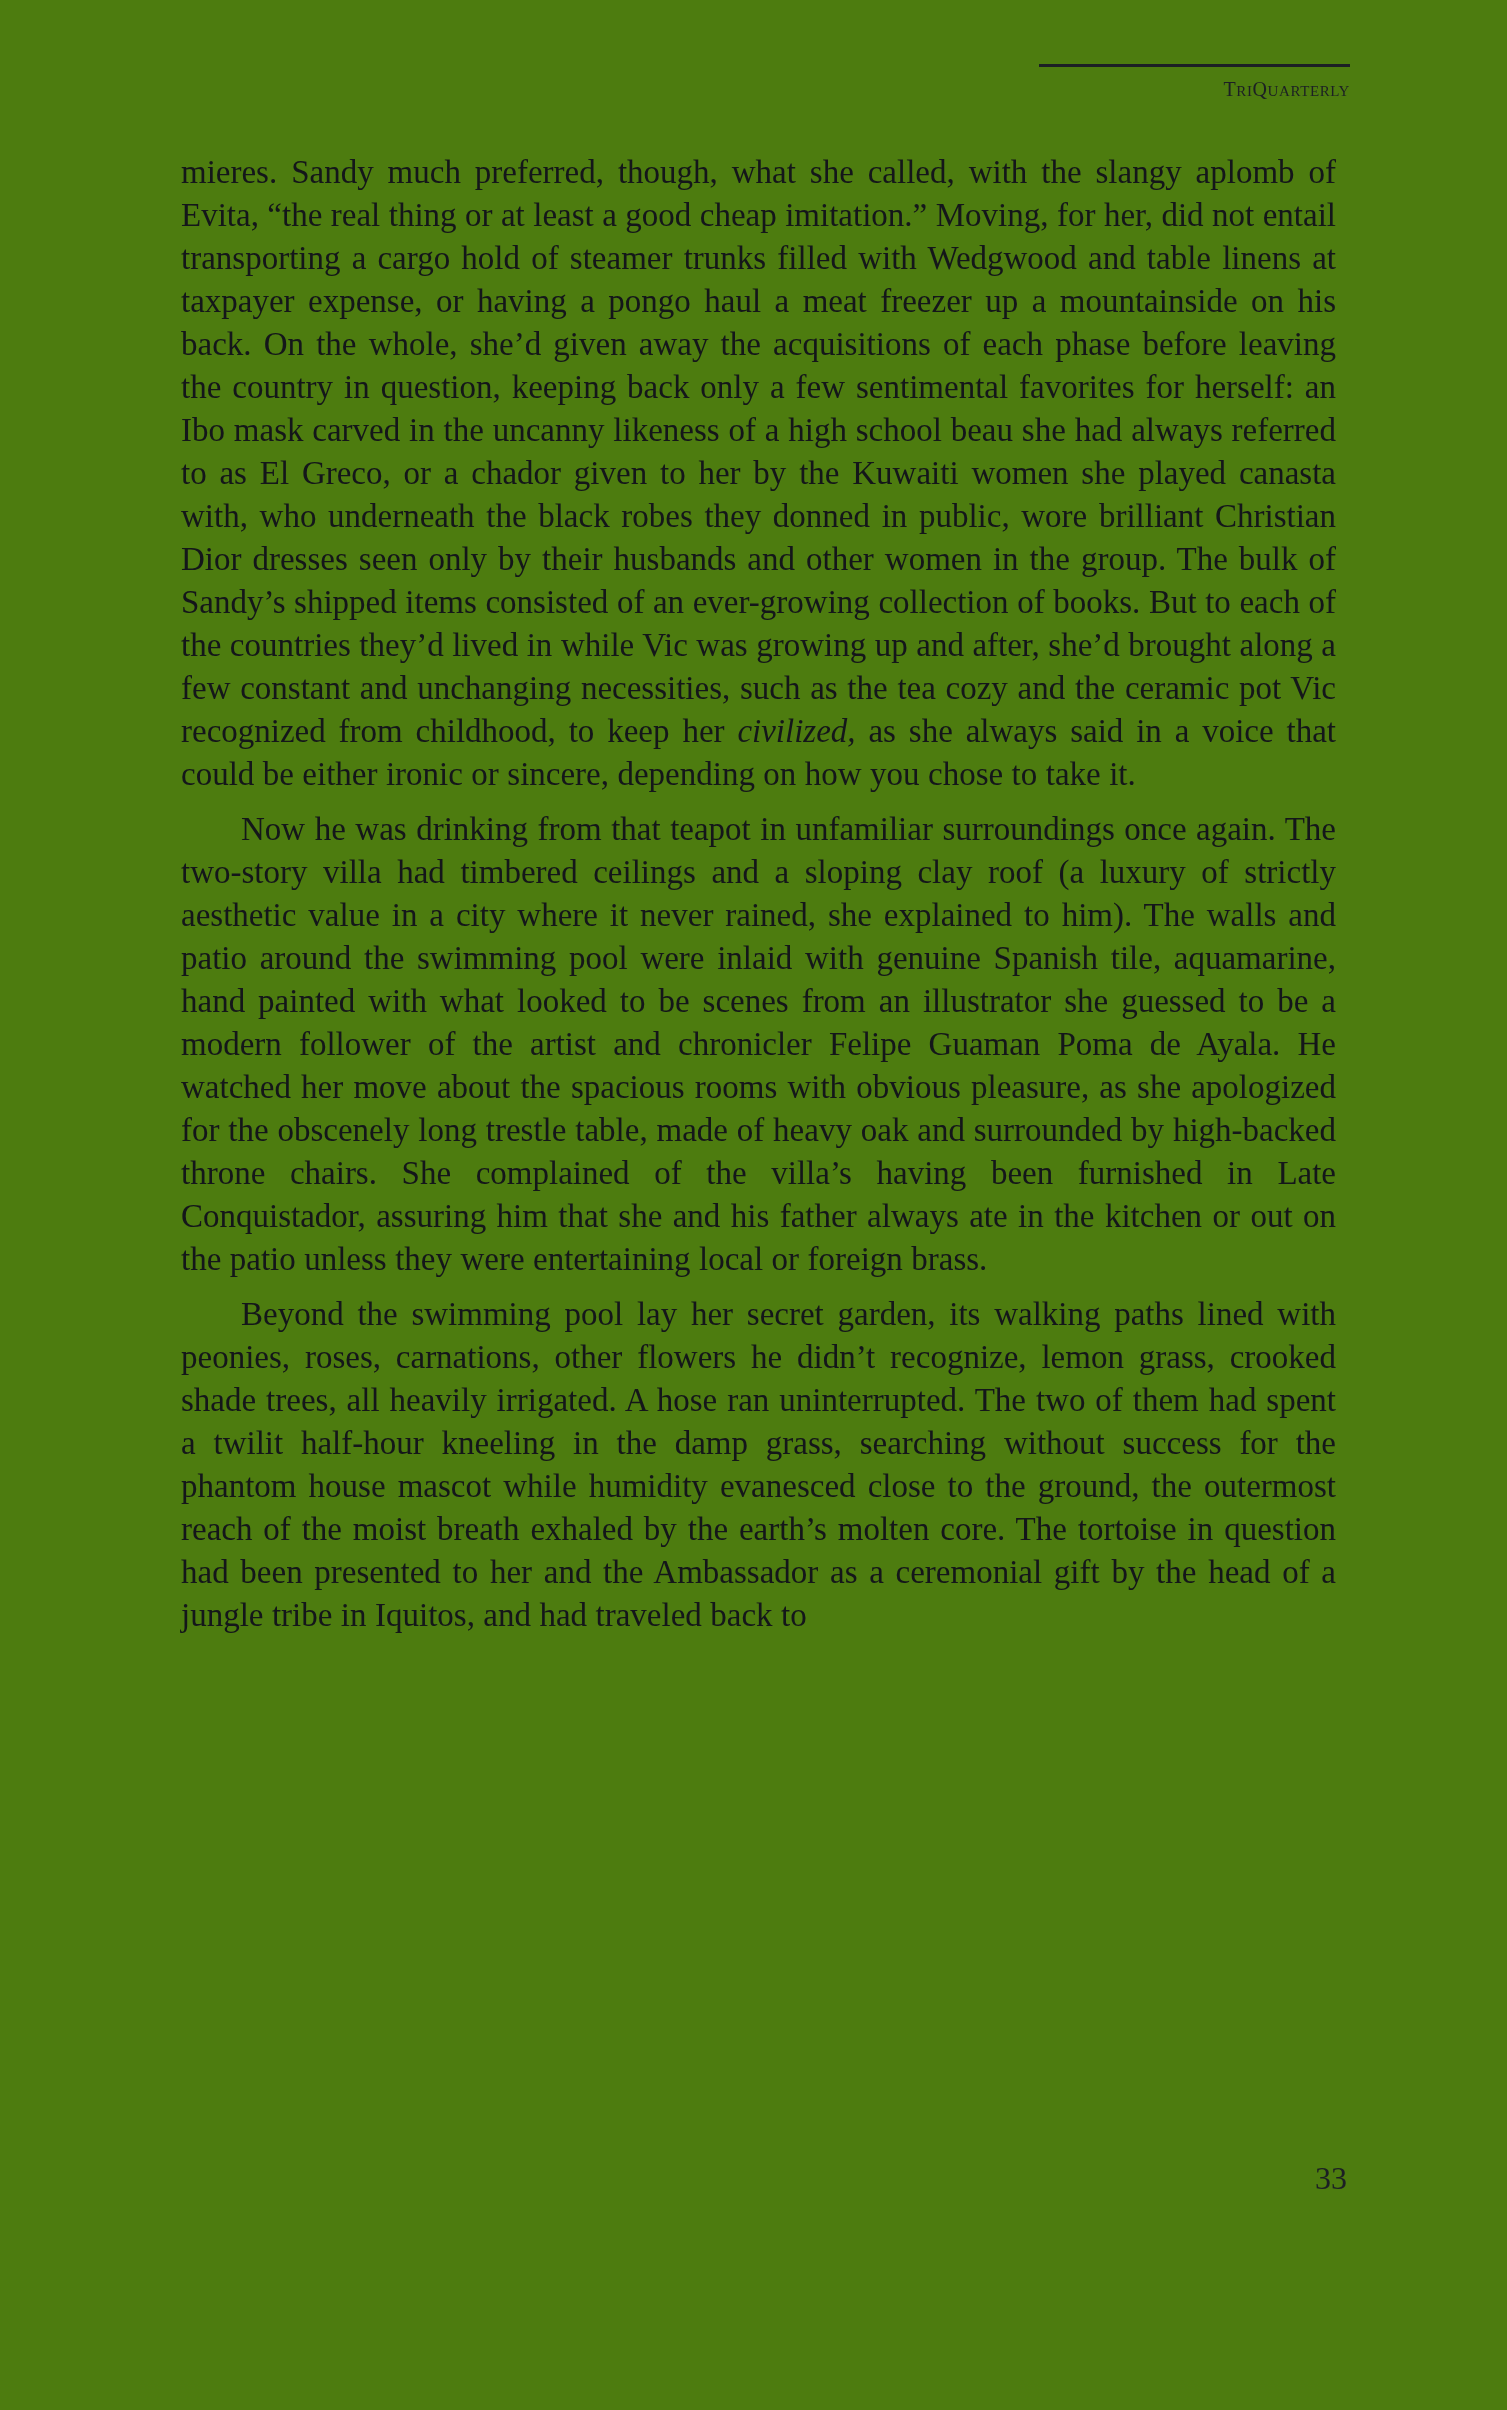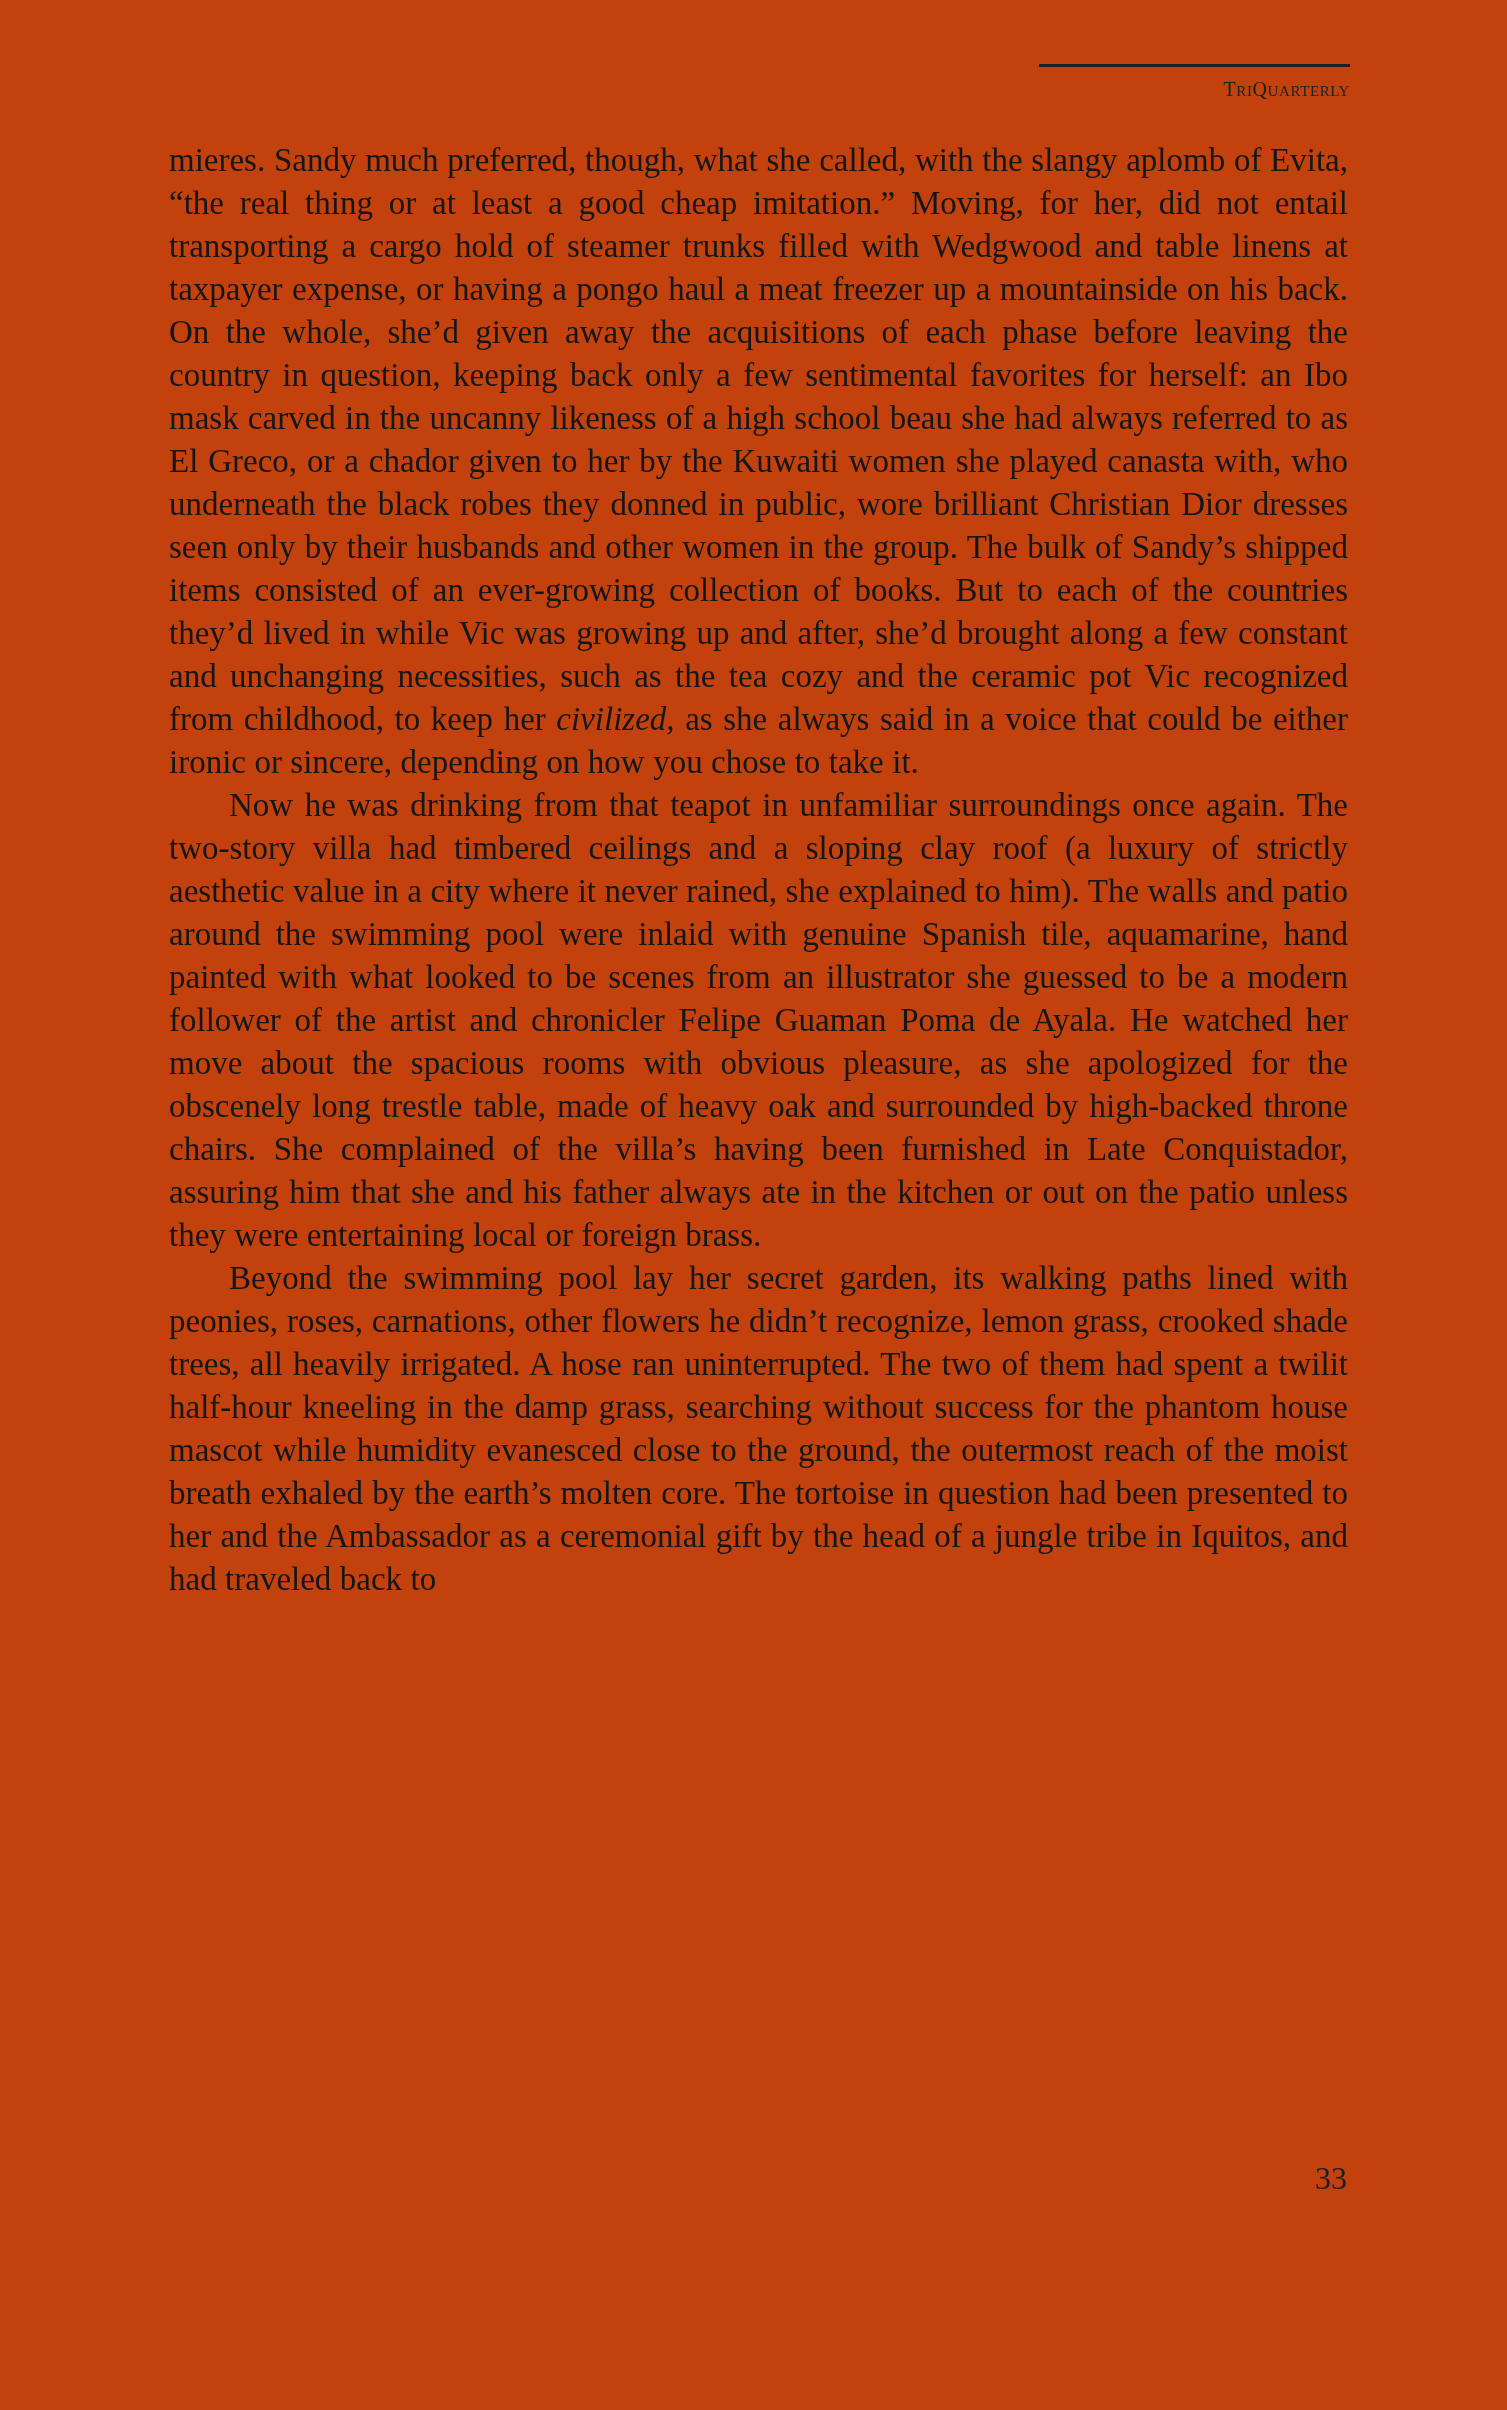--- a/index.html
+++ b/index.html
@@ -6,21 +6,21 @@
   html, body {
     margin: 0;
     padding: 0;
     background: #ffffff;
   }
 
   .page {
     position: relative;
     width: 1508px;
     height: 2411px;
-    background: #c2410c;
+    background: #4d7c0f;
     box-sizing: border-box;
     font-family: "Liberation Serif", "DejaVu Serif", serif;
     color: #14161a;
     overflow: hidden;
   }
 
   
   .running-head {
     position: absolute;
     top: 64px;
@@ -52,21 +52,21 @@
 
   
   .text-column {
     position: absolute;
     left: 169px;
     top: 139px;
     width: 1179px;
   }
 
   .para {
-    margin: 0;
+    margin: 12px;
     font-size: 33px;
     line-height: 43px;
     text-align: justify;
     text-justify: inter-word;
     -webkit-hyphens: none;
     hyphens: none;
     word-spacing: 0.2px;
   }
 
   .para.indent {

